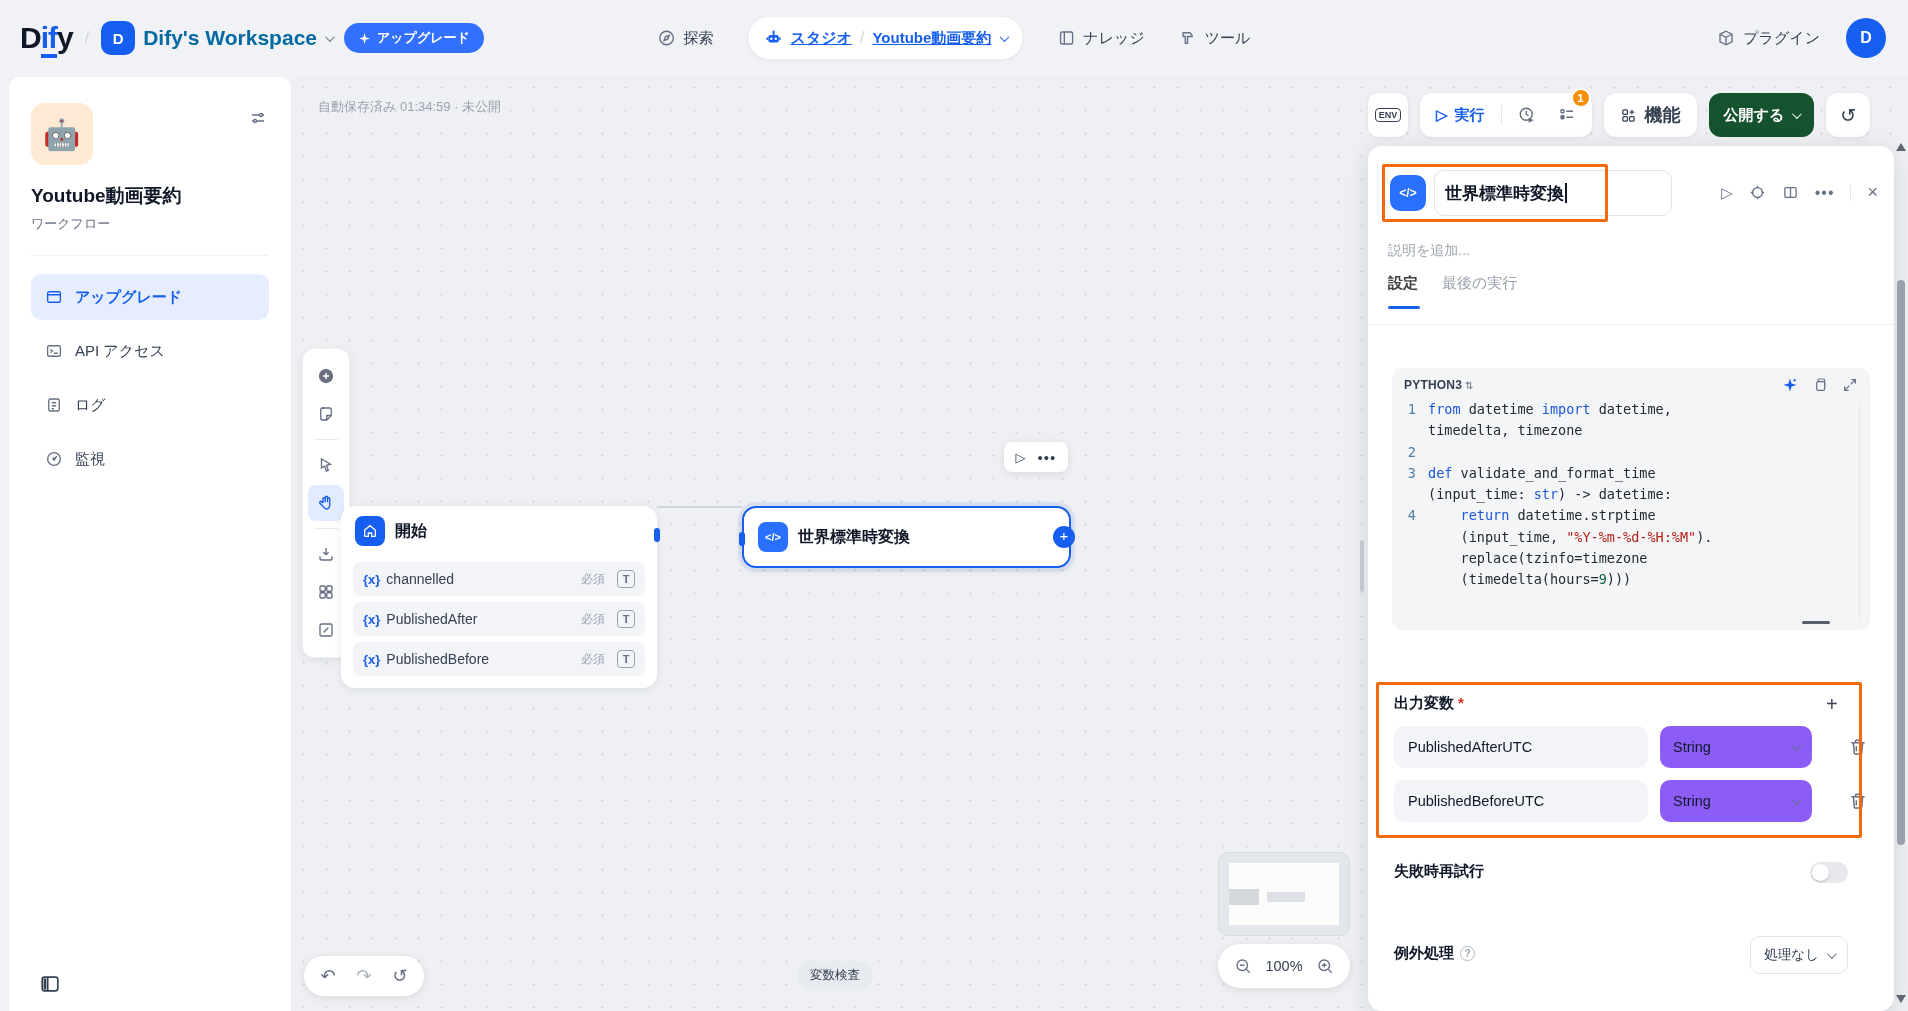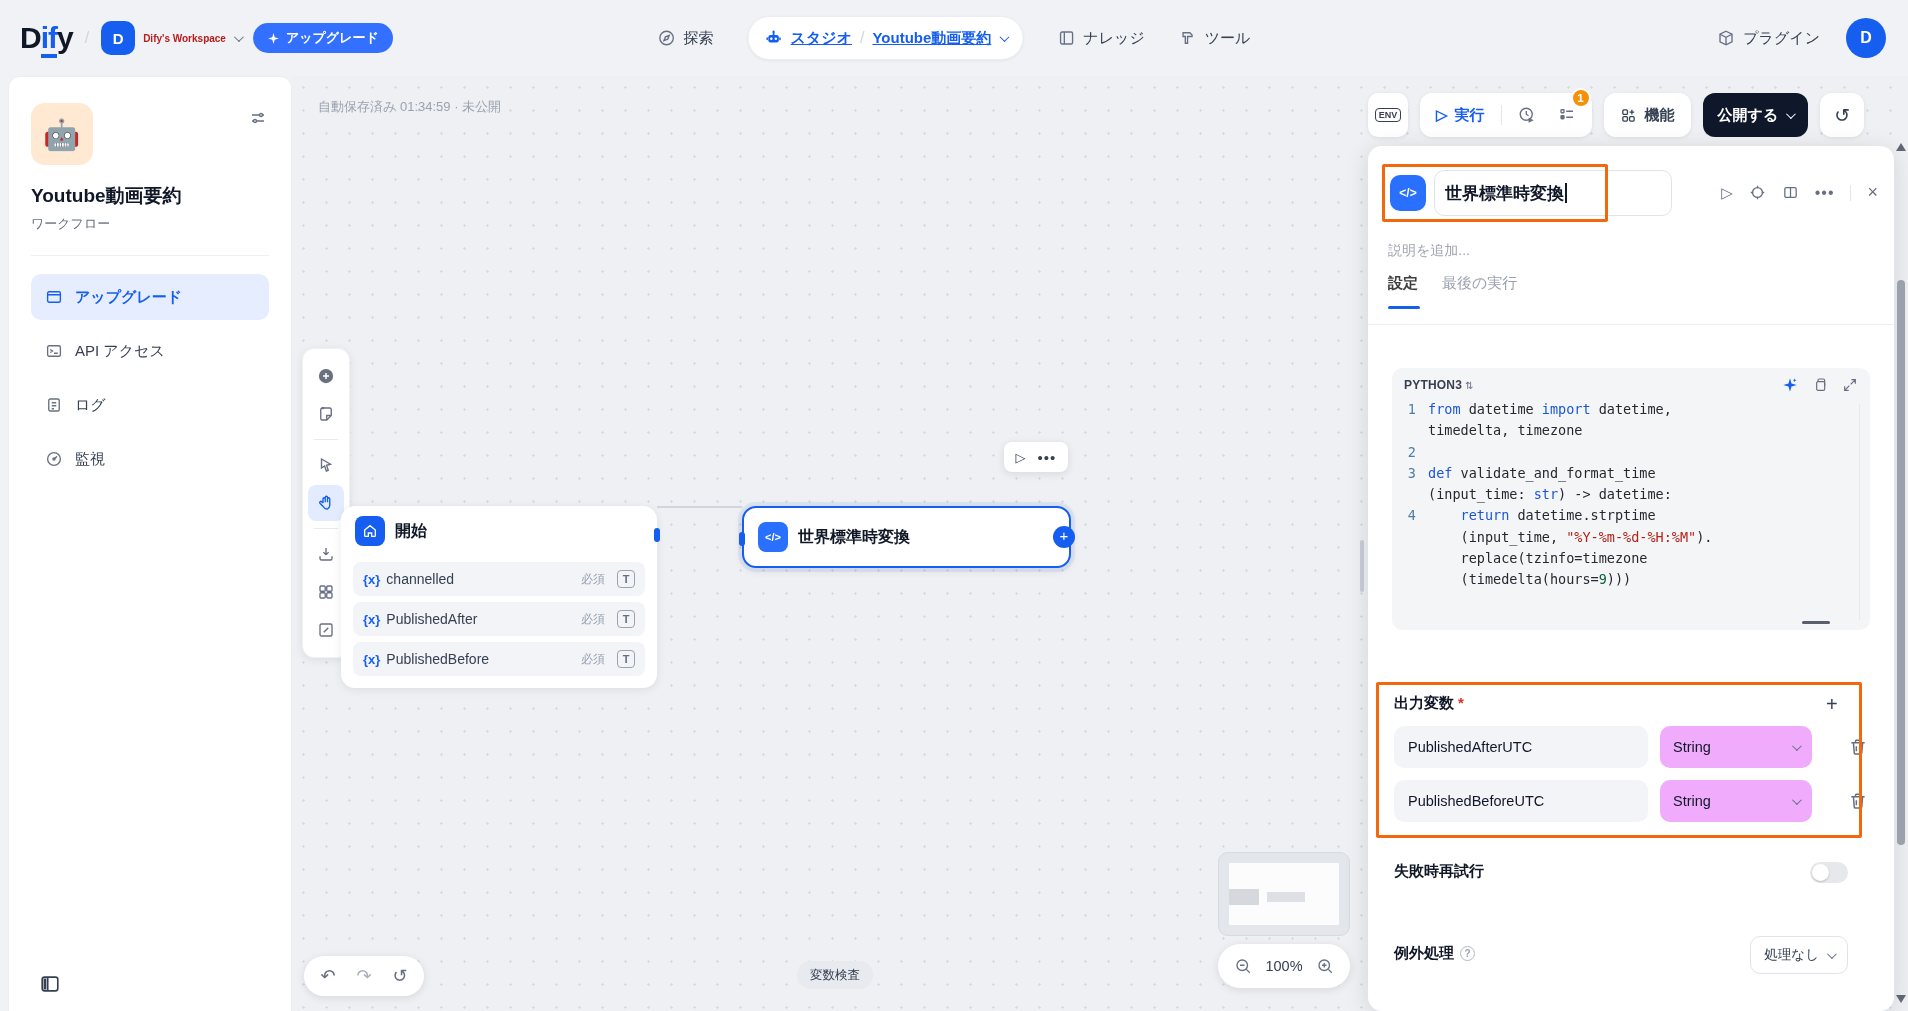--- a/index.html
+++ b/index.html
@@ -8,21 +8,21 @@
   #app { position:relative; width:1908px; height:1011px; }
 
   
   .topbar { position:absolute; left:0; top:0; width:100%; height:76px; display:flex; align-items:center; }
   .tb-left { display:flex; align-items:center; gap:12px; padding-left:20px; }
   .logo { font-size:30px; font-weight:800; letter-spacing:-1px; }
   .logo .lg-blue { color:#155eef; border-bottom:4px solid #155eef; }
   .slash { color:#d0d5dd; font-size:16px; }
   .ws-chip { display:flex; align-items:center; gap:8px; cursor:pointer; }
   .ws-avatar { width:34px; height:34px; border-radius:10px; background:#155eef; color:#fff; font-weight:700; font-size:15px; display:flex; align-items:center; justify-content:center; }
-  .ws-name { font-size:10px; font-weight:600; color:#b91c1c; }
+  .ws-name { font-size:21px; font-weight:600; color:#0369a1; }
   .chev { width:7px; height:7px; border-right:1.8px solid currentColor; border-bottom:1.8px solid currentColor; transform:rotate(45deg) translateY(-2px); display:inline-block; color:#667085; }
   .upgrade-btn { height:30px; border-radius:15px; background:#3370ff; color:#fff; font-size:13px; font-weight:600; display:flex; align-items:center; gap:6px; padding:0 14px; border:none; cursor:pointer; }
   .tb-center { position:absolute; left:50%; top:0; height:76px; transform:translateX(-50%); display:flex; align-items:center; gap:34px; }
   .nav-item { display:flex; align-items:center; gap:8px; font-size:15px; color:#354052; cursor:pointer; }
   .nav-item .ic { color:#667085; }
   .studio-pill { background:#fff; border:1px solid #eceef2; border-radius:22px; height:44px; display:flex; align-items:center; gap:8px; padding:0 16px; box-shadow:0 1px 3px rgba(16,24,40,.06); }
   .studio-label, .studio-app { color:#155eef; font-size:15px; font-weight:600;text-decoration:underline; }
   .studio-pill .chev { color:#155eef; }
   .tb-right { position:absolute; right:0; top:0; height:76px; display:flex; align-items:center; gap:26px; padding-right:22px; }
   .avatar { width:40px; height:40px; border-radius:50%; background:#155eef; color:#fff; font-size:16px; font-weight:700; display:flex; align-items:center; justify-content:center; cursor:pointer; }
@@ -91,22 +91,22 @@
 
   
   .run-bar { position:absolute; top:93px; left:1368px; display:flex; align-items:center; gap:12px; }
   .env-btn { width:40px; height:44px; background:#fff; border-radius:10px; box-shadow:0 1px 4px rgba(16,24,40,.08); display:flex; align-items:center; justify-content:center; cursor:pointer; }
   .env-tag { border:1.6px solid #354052; border-radius:4px; font-size:9px; font-weight:800; color:#354052; padding:1px 3px; }
   .main-pill { height:44px; background:#fff; border-radius:12px; box-shadow:0 1px 4px rgba(16,24,40,.08); display:flex; align-items:center; padding:0 10px; gap:10px; }
   .run-btn { display:flex; align-items:center; gap:7px; color:#155eef; font-size:15px; font-weight:600; padding:0 6px; cursor:pointer; }
   .pill-div { width:1px; height:20px; background:#e4e7ec; }
   .icon-btn { position:relative; width:30px; height:30px; display:flex; align-items:center; justify-content:center; color:#676f83; cursor:pointer; }
   .badge { position:absolute; top:-12px; right:-9px; min-width:20px; height:20px; border-radius:10px; background:#f79009; border:2px solid #fff; color:#fff; font-size:11.5px; font-weight:700; display:flex; align-items:center; justify-content:center; }
-  .feat-btn { height:44px; background:#fff; border-radius:12px; box-shadow:0 1px 4px rgba(16,24,40,.08); display:flex; align-items:center; gap:8px; padding:5px 16px; font-size:15px; font-weight:600; color:#354052; cursor:pointer; }
-  .publish-btn { height:44px; background:#0f172a; border-radius:12px; color:#fff; font-size:15px; font-weight:700; display:flex; align-items:center; gap:8px; padding:0 15px; cursor:pointer; }
+  .feat-btn { height:44px; background:#fff; border-radius:12px; box-shadow:0 1px 4px rgba(16,24,40,.08); display:flex; align-items:center; gap:8px; padding:5px 16px; font-size:18px; font-weight:600; color:#354052; cursor:pointer; }
+  .publish-btn { height:44px; background:#14532d; border-radius:12px; color:#fff; font-size:15px; font-weight:700; display:flex; align-items:center; gap:8px; padding:0 15px; cursor:pointer; }
   .publish-btn .chev { color:#fff; }
   .hist-btn { width:44px; height:44px; background:#fff; border-radius:12px; box-shadow:0 1px 4px rgba(16,24,40,.08); display:flex; align-items:center; justify-content:center; color:#354052; font-size:19px; cursor:pointer; }
 
   
   .panel { position:absolute; left:1368px; top:146px; width:526px; height:865px; background:#fff; border-radius:14px; box-shadow:0 4px 24px rgba(16,24,40,.12); }
   .hl-box { position:absolute; border:3px solid #f2680d; z-index:5; pointer-events:none; }
   .hl-title { left:14px; top:18px; width:226px; height:58px; border-radius:2px; }
   .hl-output { left:8px; top:536px; right:32px; height:156px; border-radius:2px; }
   .p-node-ic { position:absolute; left:22px; top:29px; width:36px; height:36px; border-radius:10px; background:#2970ff; color:#fff; font-size:12px; font-weight:700; display:flex; align-items:center; justify-content:center; }
   .p-title-input { position:absolute; left:66px; top:24px; width:238px; height:46px; border:1px solid #e0e3e8; border-radius:10px; background:#fff; display:flex; align-items:center; padding:0 10px; font-size:17px; font-weight:700; color:#101828; }
@@ -140,21 +140,21 @@
   .tok-num { color:#05603a; }
   .cb-vline { position:absolute; right:10px; top:36px; bottom:10px; width:1px; background:#e6e8ec; }
   .cb-hscroll { position:absolute; right:40px; bottom:6px; width:28px; height:3px; border-radius:2px; background:#57606c; }
 
   .out-heading { position:absolute; left:26px; top:548px; font-size:15px; font-weight:700; color:#101828; }
   .req-star { color:#d92d20; font-weight:700; margin-left:4px; }
   .out-add { position:absolute; left:458px; top:548px; font-size:20px; color:#354052; cursor:pointer; line-height:20px; }
   .out-row { position:absolute; left:26px; right:26px; height:42px; }
   .out-row.r0 { top:580px; } .out-row.r1 { top:634px; }
   .out-name { position:absolute; left:0; width:254px; height:42px; background:#f2f4f7; border-radius:10px; font-size:14.5px; color:#101828; line-height:42px; padding:0 14px; }
-  .out-type { position:absolute; left:266px; width:152px; height:42px; background:#f0abfc; border-radius:10px; display:flex; align-items:center; padding:0 13px; font-size:14.5px; color:#101828; cursor:pointer; }
+  .out-type { position:absolute; left:266px; width:152px; height:42px; background:#8b5cf6; border-radius:10px; display:flex; align-items:center; padding:0 13px; font-size:14.5px; color:#101828; cursor:pointer; }
   .out-type .chev { margin-left:auto; }
   .out-trash { position:absolute; right:0; top:11px; width:20px; height:20px; color:#676f83; cursor:pointer; }
 
   .retry-label { position:absolute; left:26px; top:716px; font-size:15px; font-weight:700; color:#101828; }
   .toggle { position:absolute; right:46px; top:716px; width:38px; height:21px; border-radius:11px; background:#e6e8ec; cursor:pointer; }
   .toggle .knob { position:absolute; left:2px; top:2px; width:17px; height:17px; border-radius:50%; background:#fff; box-shadow:0 1px 2px rgba(16,24,40,.2); }
 
   .exc-label { position:absolute; left:26px; top:798px; font-size:15px; font-weight:700; color:#101828; display:flex; align-items:center; gap:6px; }
   .q-ic { width:15px; height:15px; border:1.3px solid #b3b9c4; border-radius:50%; color:#98a2b3; font-size:10px; font-weight:700; display:flex; align-items:center; justify-content:center; }
   .exc-select { position:absolute; right:46px; top:790px; height:38px; border:1px solid #e0e3e8; border-radius:10px; background:#fff; display:flex; align-items:center; gap:8px; padding:0 13px; font-size:13.5px; color:#354052; cursor:pointer; }

